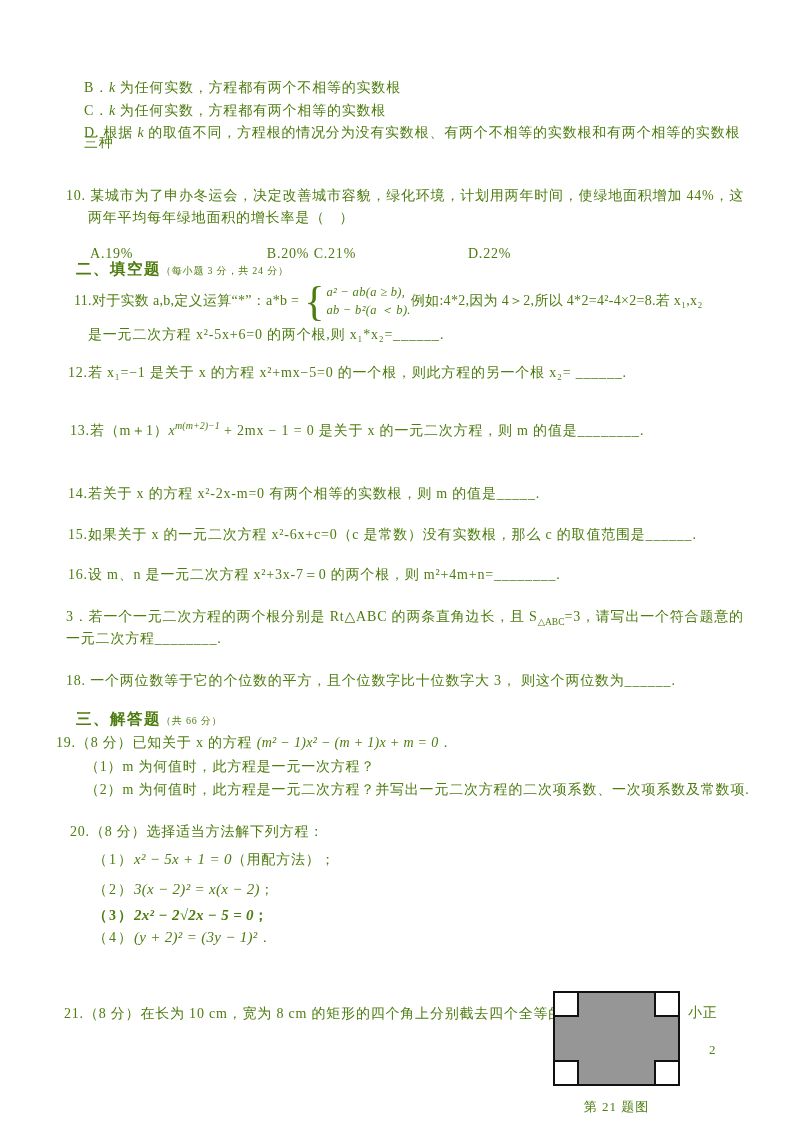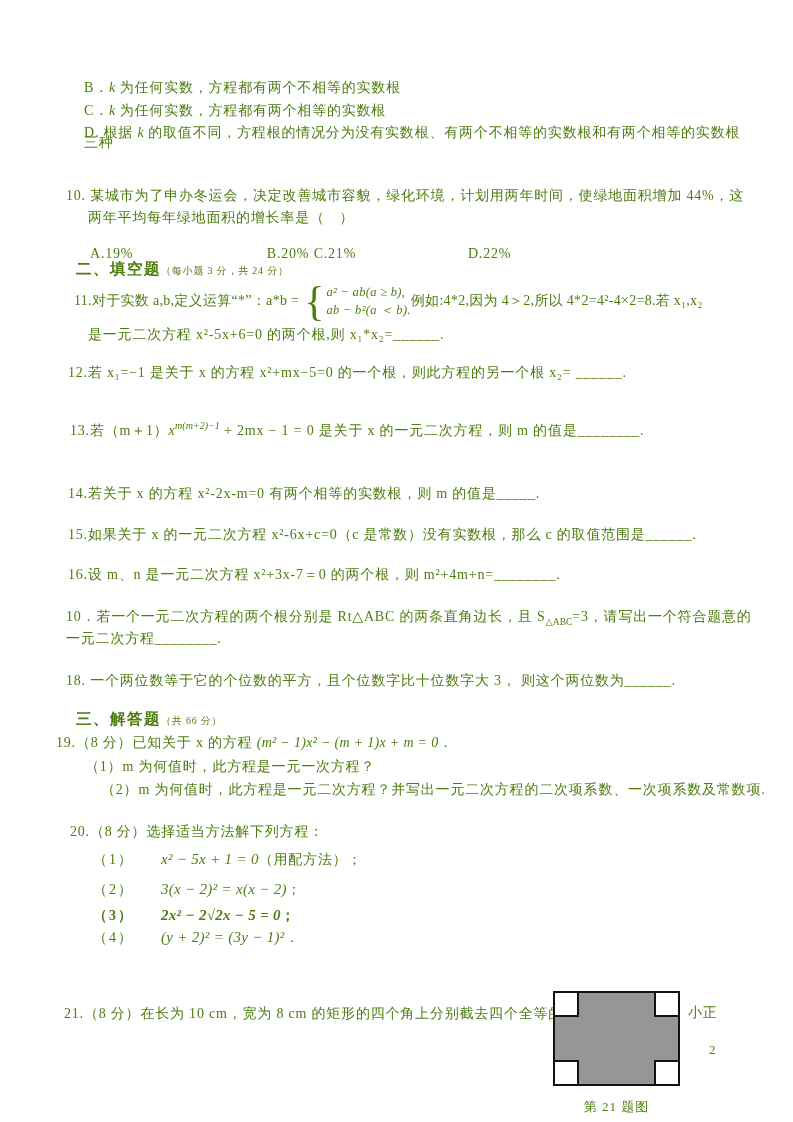--- a/index.html
+++ b/index.html
@@ -14,21 +14,21 @@
   .hdr-note { font-weight:normal; font-size:10px; letter-spacing:0.8px; }
   sup.e { font-size:10px; vertical-align:6px; letter-spacing:0; }
   sub.s { font-size:9.5px; vertical-align:-4px; letter-spacing:0; }
   .caserow { display:flex; align-items:center; }
   .brace { font-size:42px; font-weight:300; line-height:40px; margin:0 2px 0 5px; letter-spacing:0; }
   .cases { display:inline-flex; flex-direction:column; font-size:12.5px; line-height:18px; }
   .optA { display:inline-block; width:95px;margin-top:16px; }
   .optB { display:inline-block; width:120px;text-align:right; }
   .optC { display:inline-block; width:150px; }
   .q20num { letter-spacing:2px; }
-  .q20f { font-size:15px;margin-left:27px; }
+  .q20f { font-size:15px; }
   .fig { position:absolute; left:553px; top:991px; width:127px; height:95px;
          background:#969696; border:2px solid #111; box-sizing:border-box; }
   .sq { position:absolute; width:26px; height:26px; background:#ffffff;
         border:2px solid #111; box-sizing:border-box; }
   .sq.tl { left:-2px; top:-2px; }
   .sq.tr { right:-2px; top:-2px; }
   .sq.bl { left:-2px; bottom:-2px; }
   .sq.br { right:-2px; bottom:-2px; }
   .caption { left:553px; width:127px; text-align:center; font-size:13px; letter-spacing:1px; }
 </style>
@@ -67,30 +67,30 @@
   <div class="ln" style="left:68px; top:363px;">12.若 x₁=−1 是关于 x 的方程 x²+mx−5=0 的一个根，则此方程的另一个根 x₂= ______.</div>
 
   <div class="ln" style="left:70px; top:416px;"><span>13.若（m＋1）</span><span class="math">x</span><sup class="e math">m(m+2)−1</sup><span> + 2mx − 1 = 0 是关于 x 的一元二次方程，则 m 的值是________.</span></div>
 
   <div class="ln" style="left:68px; top:484px;">14.若关于 x 的方程 x²-2x-m=0 有两个相等的实数根，则 m 的值是_____.</div>
 
   <div class="ln" style="left:68px; top:525px;">15.如果关于 x 的一元二次方程 x²-6x+c=0（c 是常数）没有实数根，那么 c 的取值范围是______.</div>
 
   <div class="ln" style="left:68px; top:565px;">16.设 m、n 是一元二次方程 x²+3x-7＝0 的两个根，则 m²+4m+n=________.</div>
 
-  <div class="ln" style="left:66px; top:607px;"><span>10．若一个一元二次方程的两个根分别是 Rt△ABC 的两条直角边长，且 S</span><sub class="s">△ABC</sub><span>=3，请写出一个符合题意的</span></div>
+  <div class="ln" style="left:66px; top:607px;"><span>3．若一个一元二次方程的两个根分别是 Rt△ABC 的两条直角边长，且 S</span><sub class="s">△ABC</sub><span>=3，请写出一个符合题意的</span></div>
   <div class="ln" style="left:66px; top:629px;">一元二次方程________.</div>
 
   <div class="ln" style="left:66px; top:671px;">18. 一个两位数等于它的个位数的平方，且个位数字比十位数字大 3， 则这个两位数为______.</div>
 
   <div class="ln" style="left:76px; top:709px;"><span class="hdr">三、解答题</span><span class="hdr-note">（共 66 分）</span></div>
 
   <div class="ln" style="left:56px; top:733px;"><span>19.（8 分）已知关于 x 的方程 </span><span class="math">(m² − 1)x² − (m + 1)x + m = 0</span><span>．</span></div>
   <div class="ln" style="left:85px; top:757px;">（1）m 为何值时，此方程是一元一次方程？</div>
-  <div class="ln" style="left:85px; top:780px;margin-left:16px;">（2）m 为何值时，此方程是一元二次方程？并写出一元二次方程的二次项系数、一次项系数及常数项.</div>
+  <div class="ln" style="left:85px; top:780px;">（2）m 为何值时，此方程是一元二次方程？并写出一元二次方程的二次项系数、一次项系数及常数项.</div>
 
   <div class="ln" style="left:70px; top:822px;">20.（8 分）选择适当方法解下列方程：</div>
   <div class="ln" style="left:93px; top:849px;"><span class="q20num">（1）</span><span class="math q20f">x² − 5x + 1 = 0</span><span>（用配方法）；</span></div>
   <div class="ln" style="left:93px; top:879px;"><span class="q20num">（2）</span><span class="math q20f">3(x − 2)² = x(x − 2)</span><span>；</span></div>
   <div class="ln" style="left:93px; top:905px;font-weight:bold;"><span class="q20num">（3）</span><span class="math q20f">2x² − 2√2x − 5 = 0</span><span>；</span></div>
   <div class="ln" style="left:93px; top:927px;"><span class="q20num">（4）</span><span class="math q20f">(y + 2)² = (3y − 1)²</span><span>．</span></div>
 
   <div class="ln" style="left:64px; top:1004px;">21.（8 分）在长为 10 cm，宽为 8 cm 的矩形的四个角上分别截去四个全等的</div>
   <div class="ln" style="left:688px; top:1003px;">小正</div>
 

